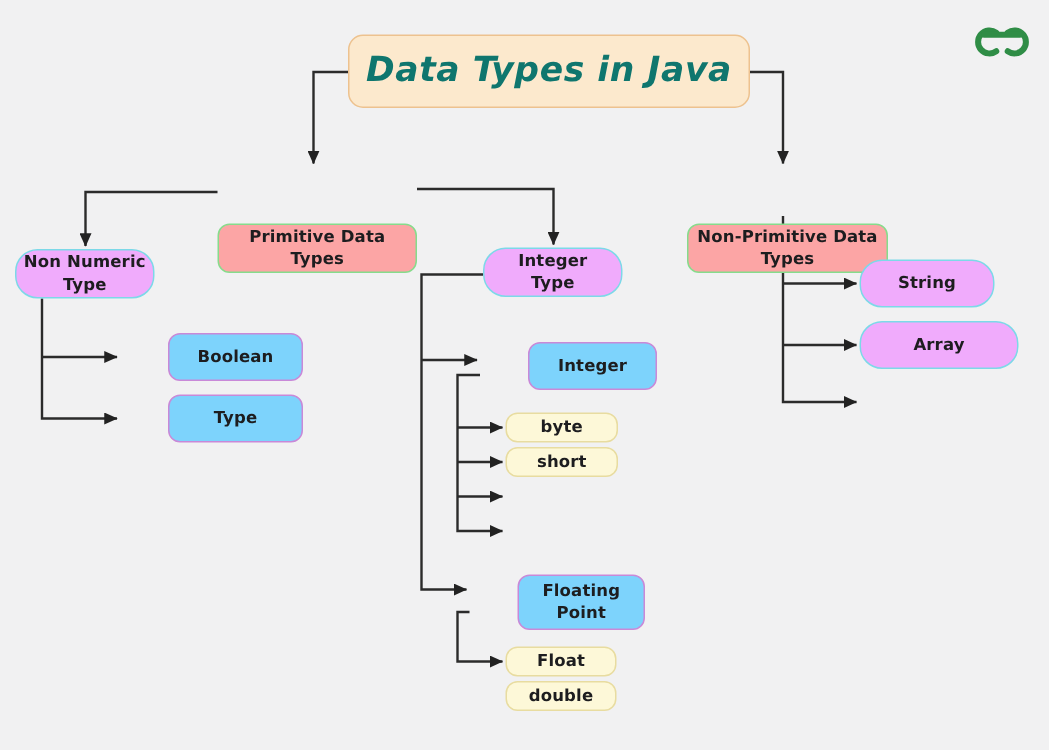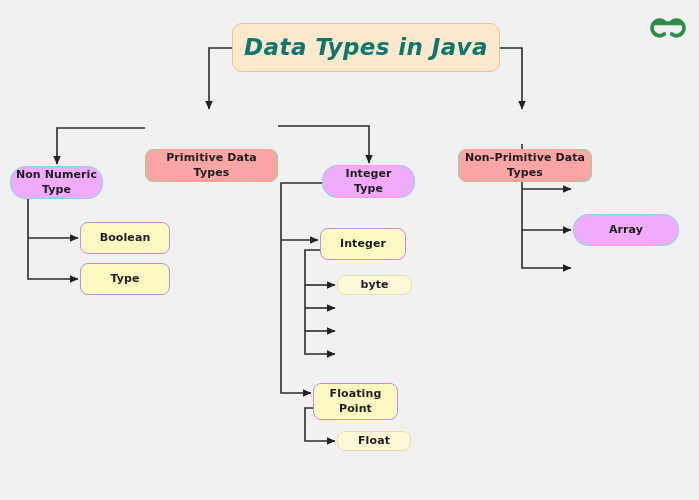--- a/index.html
+++ b/index.html
@@ -24,21 +24,21 @@
   }
   .title{
     border-radius:10px;
     font-size:23px;font-weight:700;font-style:italic;
     letter-spacing:.4px;color:#0f766e;
     white-space:nowrap;
   }
   .peach {background:#fce9cd;border-color:#edc28f;}
   .green {background:#fca5a5;border-color:#86dc8c;margin-top:38px;}
   .cyan  {background:#f0abfc;border-color:#7cd9e8;border-radius:15px;}
-  .purple{background:#fef9c3;border-color:#c989d8;}
+  .purple{background:#7dd3fc;border-color:#c989d8;margin-left:32px;}
   .yellow{background:#fdf8d8;border-color:#e8dca0;text-align:center;}
   .logo{position:absolute;right:9px;top:14px;z-index:3;}
 </style>
 </head>
 <body>
 
 <div class="stage">
 
   <svg class="wires" viewBox="0 0 699 500" xmlns="http://www.w3.org/2000/svg">
     <defs>
@@ -116,31 +116,40 @@
   </div>
 
   <div class="node purple" style="left:320px;top:228px;width:86px;height:32px">
     <span>Integer</span>
   </div>
 
   <div class="node yellow" style="left:337px;top:275px;width:75px;height:20px">
     <span>byte</span>
   </div>
 
+  <div class="node yellow" style="left:337px;top:298px;width:75px;height:20px">
+    <span>short</span>
+  </div>
 
 
 
   <div class="node purple" style="left:313px;top:383px;width:85px;height:37px">
     <span>Floating Point</span>
   </div>
 
   <div class="node yellow" style="left:337px;top:431px;width:74px;height:20px">
     <span>Float</span>
   </div>
 
+  <div class="node yellow" style="left:337px;top:454px;width:74px;height:20px">
+    <span>double</span>
+  </div>
 
+  <div class="node cyan" style="left:573px;top:173px;width:90px;height:32px">
+    <span>String</span>
+  </div>
 
   <div class="node cyan" style="left:573px;top:214px;width:106px;height:32px">
     <span>Array</span>
   </div>
 
 
 </div>
 
 </body></html>

